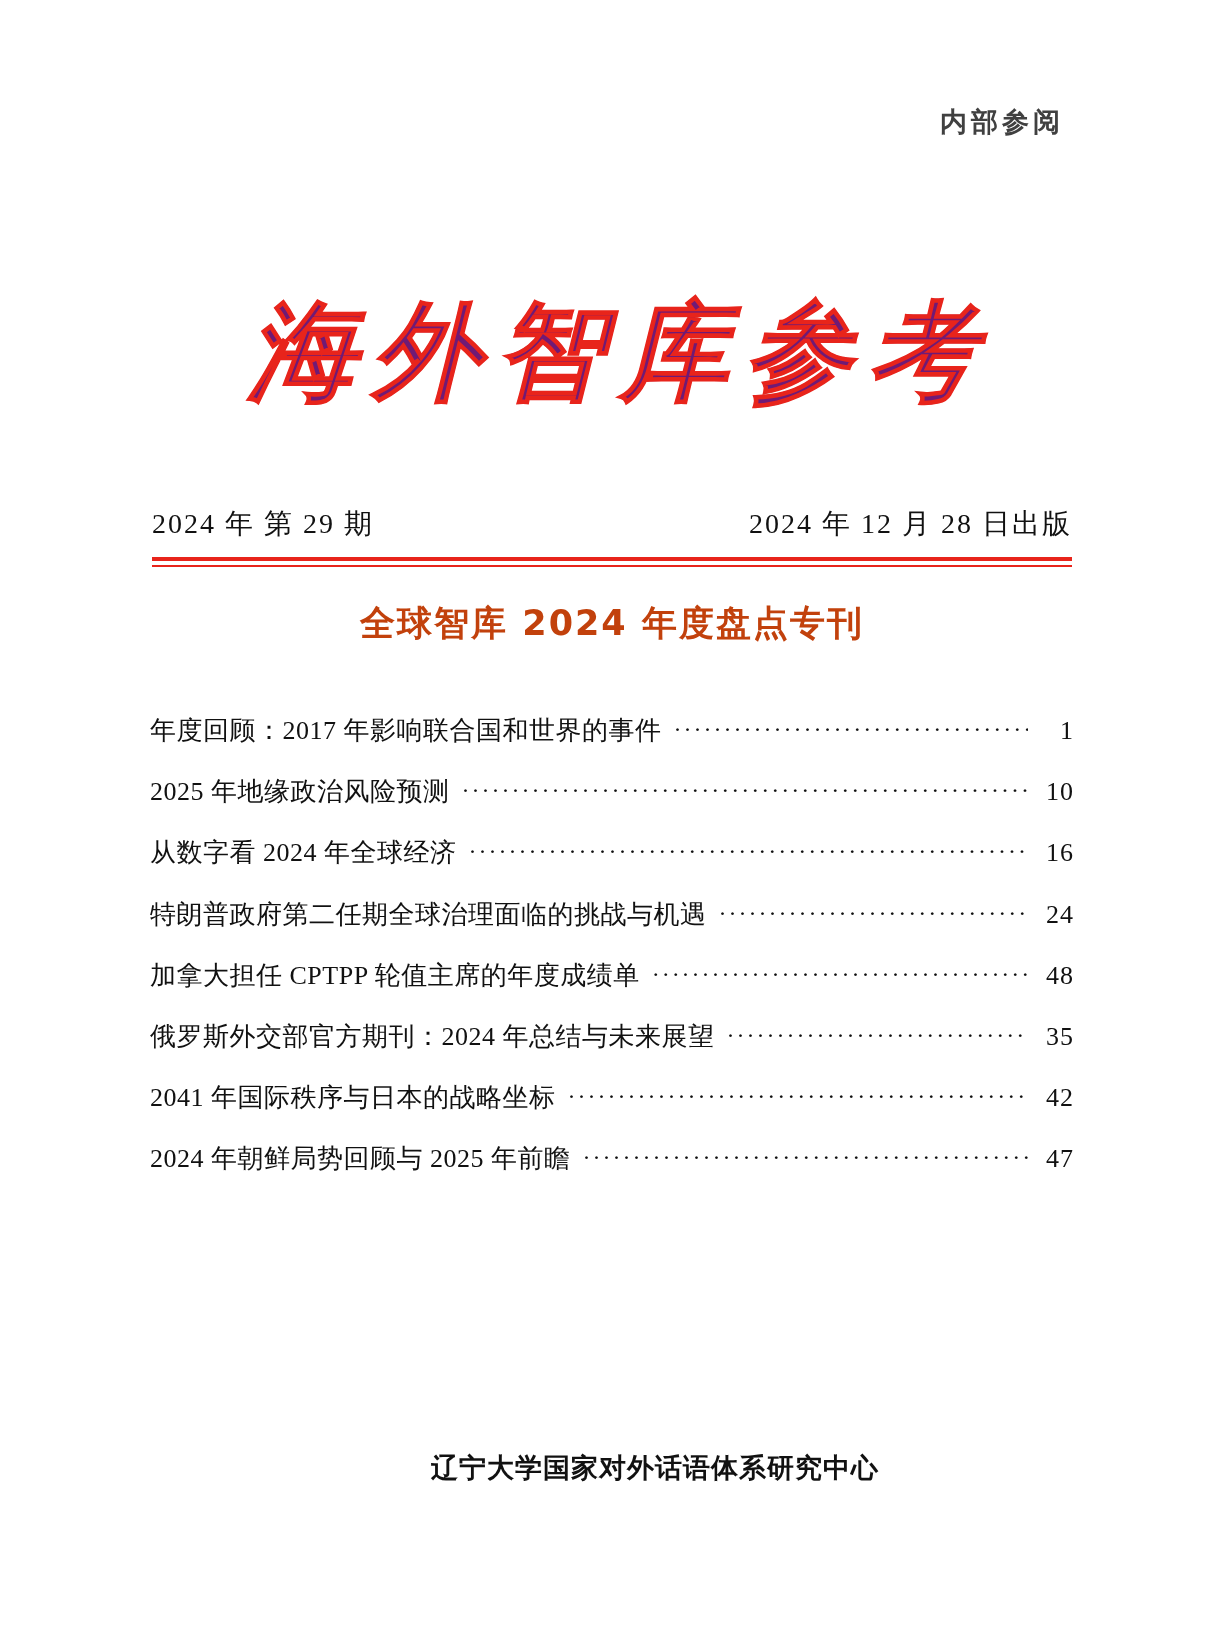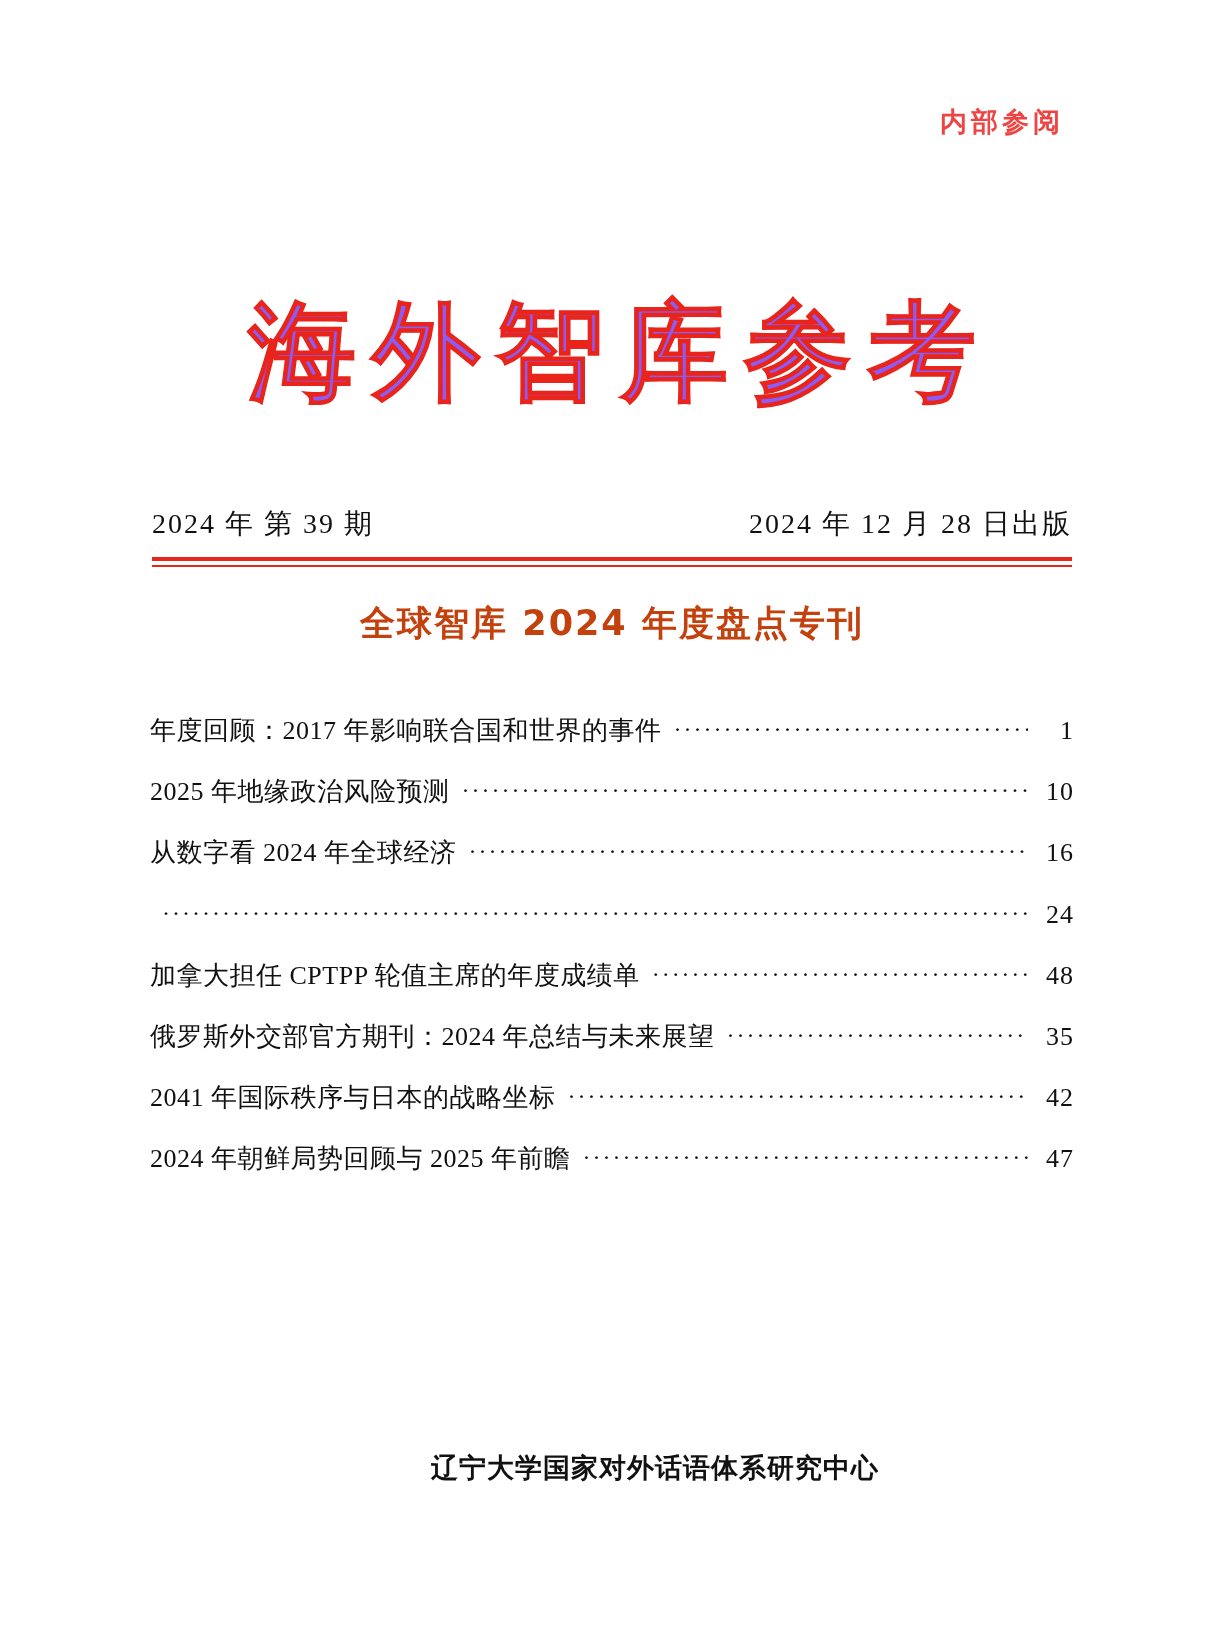--- a/index.html
+++ b/index.html
@@ -23,41 +23,42 @@
   }
 
   
   .internal-notice {
     position: absolute;
     top: 104px;
     right: 160px;
     font-family: "Liberation Serif", "DejaVu Serif", serif;
     font-size: 27px;
     letter-spacing: 4px;
-    color: #ef4444;
+    color: #404040;
     font-weight: 600;
   }
 
   
   .masthead {
     position: absolute;
     top: 295px;
     left: 0;
     width: 100%;
     text-align: center;
   }
   .masthead-title {
     display: inline-block;
     font-family: "DejaVu Serif", "Liberation Serif", serif;
     font-weight: 700;
     font-size: 108px;
     line-height: 1.05;
     letter-spacing: 16px;
     text-indent: 16px;
-    color: #8b5cf6;
+    color: #701a75;
+    font-style: italic;
     -webkit-text-stroke: 1.2px #e8241b;
   }
 
   
   .issue-line {
     position: absolute;
     top: 505px;
     left: 152px;
     right: 152px;
     display: flex;
@@ -156,21 +157,21 @@
 
 <div class="page">
 
   <div class="internal-notice">内部参阅</div>
 
   <div class="masthead">
     <div class="masthead-title">海外智库参考</div>
   </div>
 
   <div class="issue-line">
-    <div class="issue-left">2024 年  第 39 期</div>
+    <div class="issue-left">2024 年  第 29 期</div>
     <div class="issue-right">2024 年 12 月 28 日出版</div>
   </div>
 
   <div class="rules">
     <div class="rule-thick"></div>
     <div class="rule-gap"></div>
     <div class="rule-thin"></div>
   </div>
 
   <div class="special-heading">全球智库 2024 年度盘点专刊</div>
@@ -189,20 +190,21 @@
       <span class="toc-page">10</span>
     </div>
 
     <div class="toc-item">
       <span class="toc-title">从数字看 2024 年全球经济</span>
       <span class="toc-dots">····································································································································</span>
       <span class="toc-page">16</span>
     </div>
 
     <div class="toc-item">
+      <span class="toc-title">特朗普政府第二任期全球治理面临的挑战与机遇</span>
       <span class="toc-dots">····································································································································</span>
       <span class="toc-page">24</span>
     </div>
 
     <div class="toc-item">
       <span class="toc-title">加拿大担任 CPTPP 轮值主席的年度成绩单</span>
       <span class="toc-dots">····································································································································</span>
       <span class="toc-page">48</span>
     </div>
 

